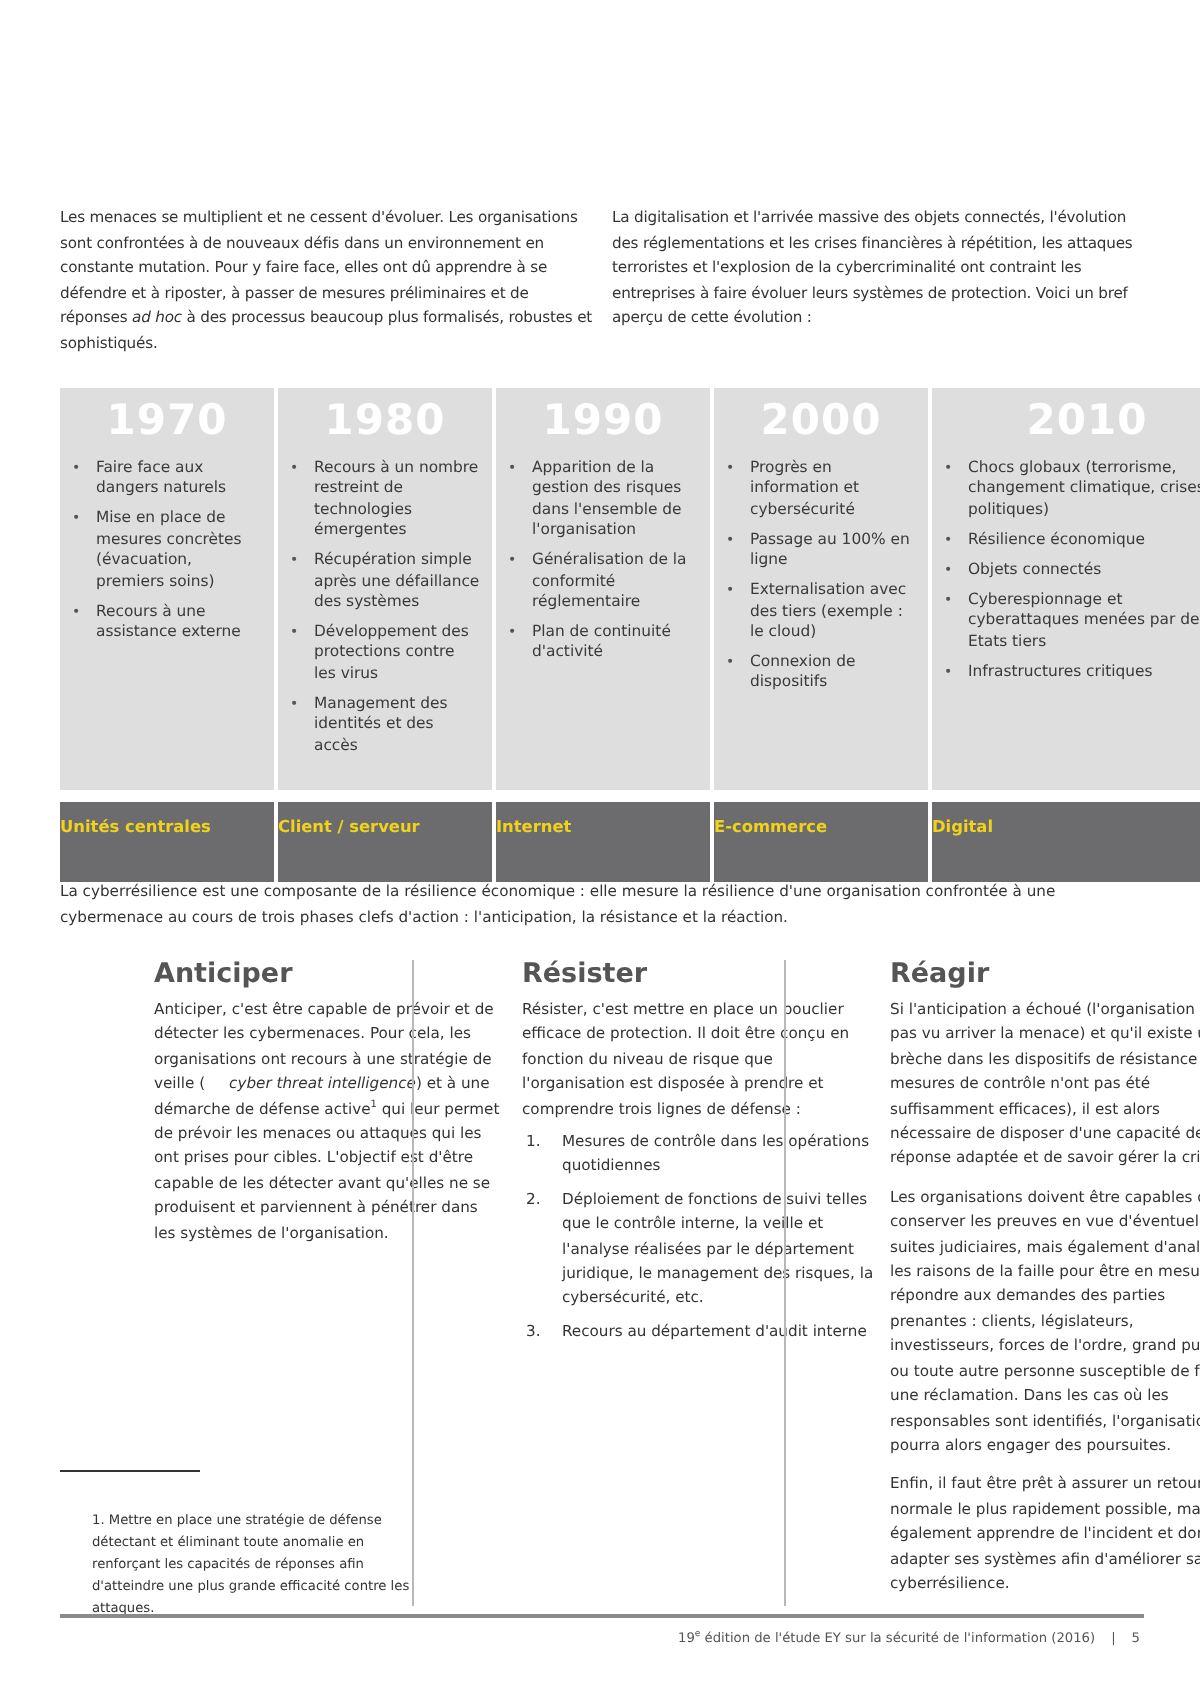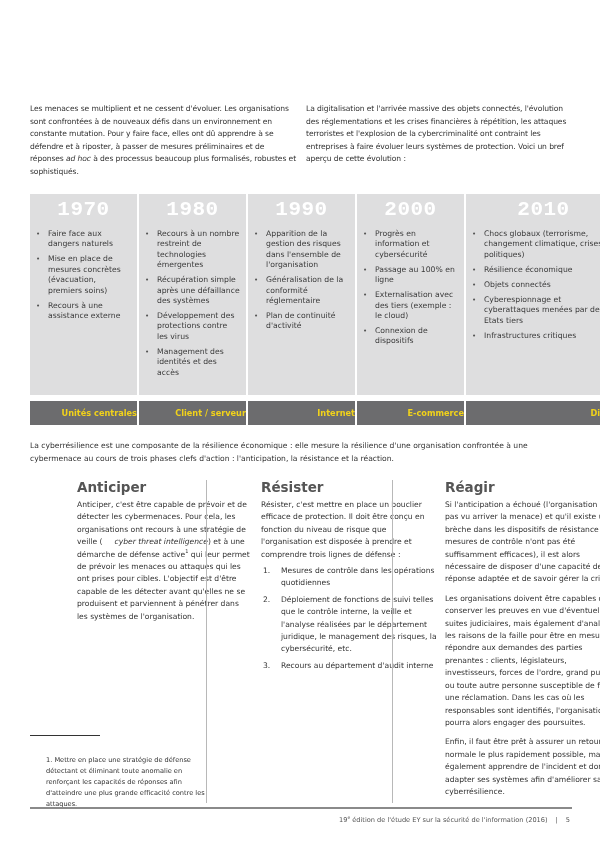--- a/index.html
+++ b/index.html
@@ -8,26 +8,26 @@
   .intro { position:absolute; top:103px; font-size:7.6px; line-height:12.6px; color:#333; letter-spacing:-0.1px; }
   .intro.left { left:30px; width:268px; }
   .intro.right { left:306px; width:268px; }
   .intro p { margin:0; }
   .intro em { font-style:italic; }
 
   .timeline { position:absolute; left:30px; top:194px; width:542px; height:226px; }
   .tcol { position:absolute; top:0; width:107px; height:226px; }
   .tcol .body { position:absolute; left:0; top:0; width:100%; height:201px; background:#dededf; }
   .tcol .year { position:absolute; left:0; top:4px; width:100%; text-align:center;
-                font-size:21px; font-weight:bold; color:#ffffff; letter-spacing:0.5px;font-family:Liberation Mono, monospace; }
+                font-size:21px; font-weight:bold; color:#ffffff; letter-spacing:0.5px; }
   .tcol ul { position:absolute; left:0; top:35px; margin:0; padding:0 6px 0 0; list-style:none; width:100%; box-sizing:border-box; }
   .tcol li { position:relative; padding-left:18px; font-size:7.7px; line-height:10.4px; color:#3a3a3a; margin-bottom:4.6px; }
   .tcol li::before { content:"•"; position:absolute; left:6px; top:0; font-size:7px; color:#555; }
-  .tcol .era { position:absolute; left:0; top:207px; width:100%; height:24px; background:#6c6c6e;
-               color:#f1d21a; font-weight:bold; font-size:8.2px; text-align:right; line-height:24px; }
+  .tcol .era { position:absolute; left:0; top:207px; width:100%; height:40px; background:#6c6c6e;
+               color:#f1d21a; font-weight:bold; font-size:8.2px; text-align:left; line-height:24px; }
 
   .summary { position:absolute; left:30px; top:440px; width:545px; font-size:7.6px; line-height:12.6px; color:#333; margin:0; }
 
   .phase { position:absolute; top:478px;margin-left:47px; }
   .phase h2 { margin:0; font-size:13.5px; font-weight:bold; color:#555; line-height:18px; }
   .phase p { margin:3px 0 0 0; font-size:7.6px; line-height:12.4px; color:#333; }
   .phase p + p { margin-top:7px; }
   .phase em { font-style:italic;padding-left:12px; }
   .phase sup { font-size:5px; vertical-align:super; line-height:0; }
   .phase ol { margin:4px 0 0 0; padding:0; list-style:none; }

